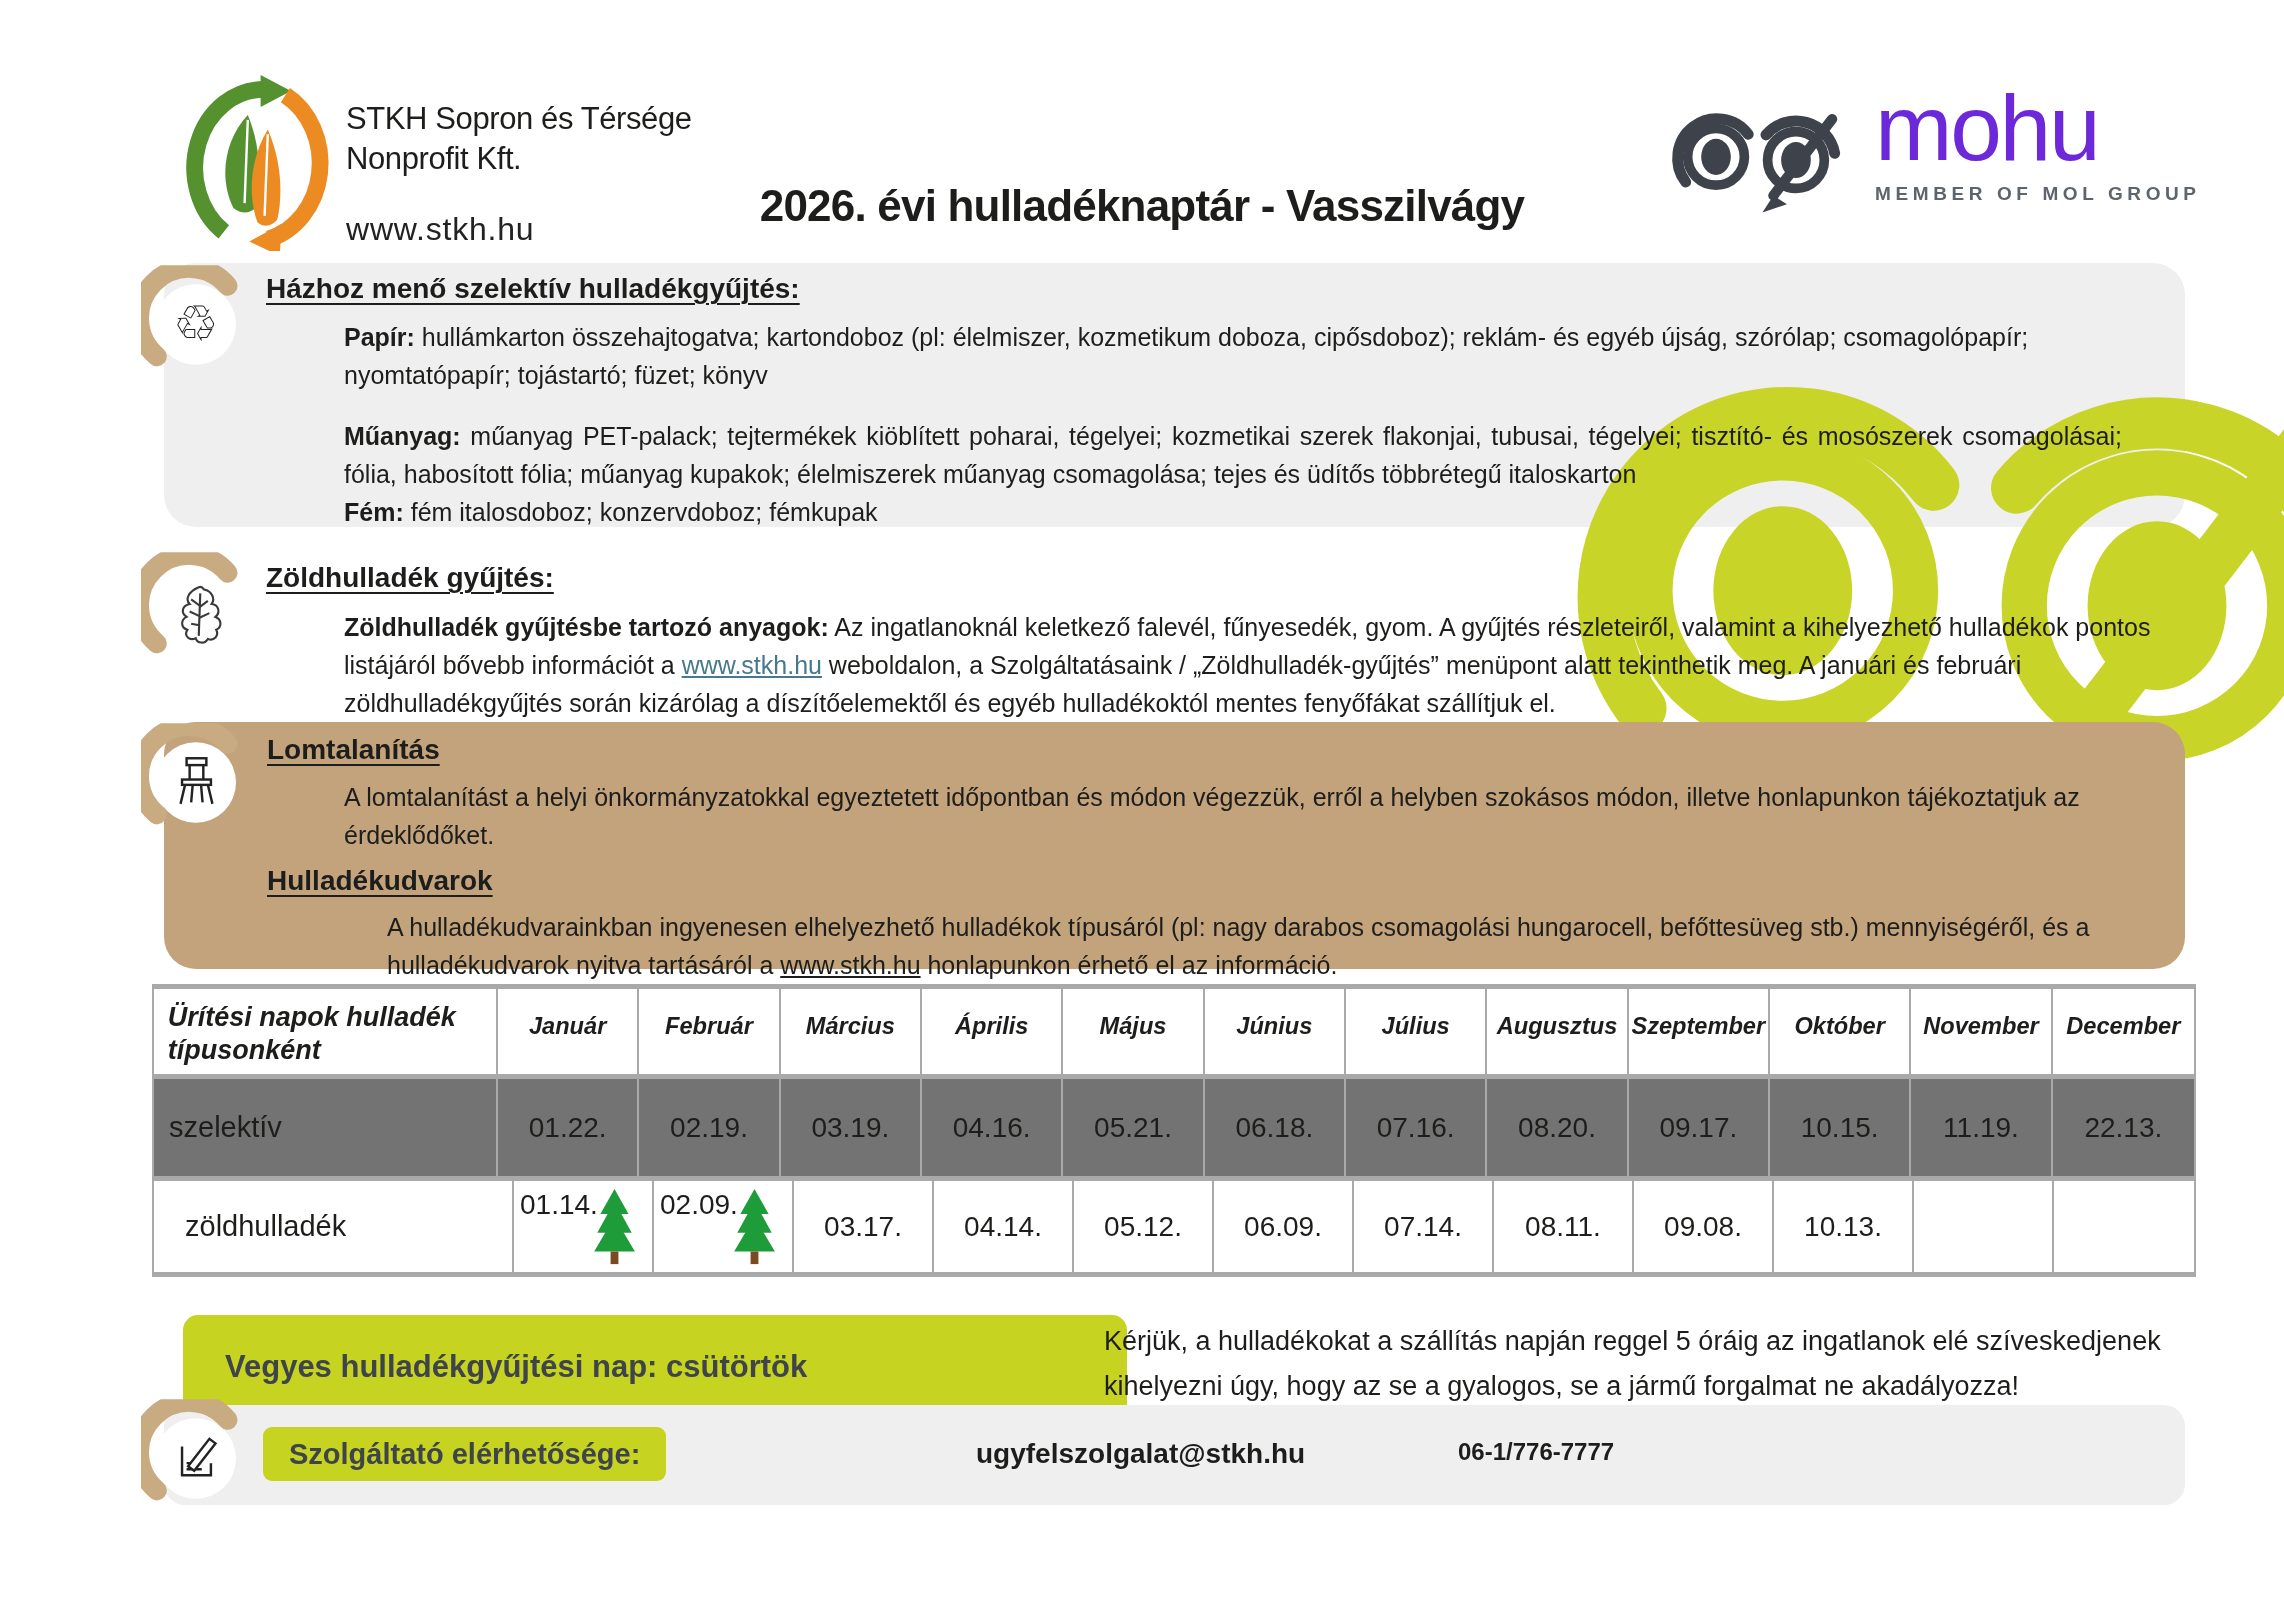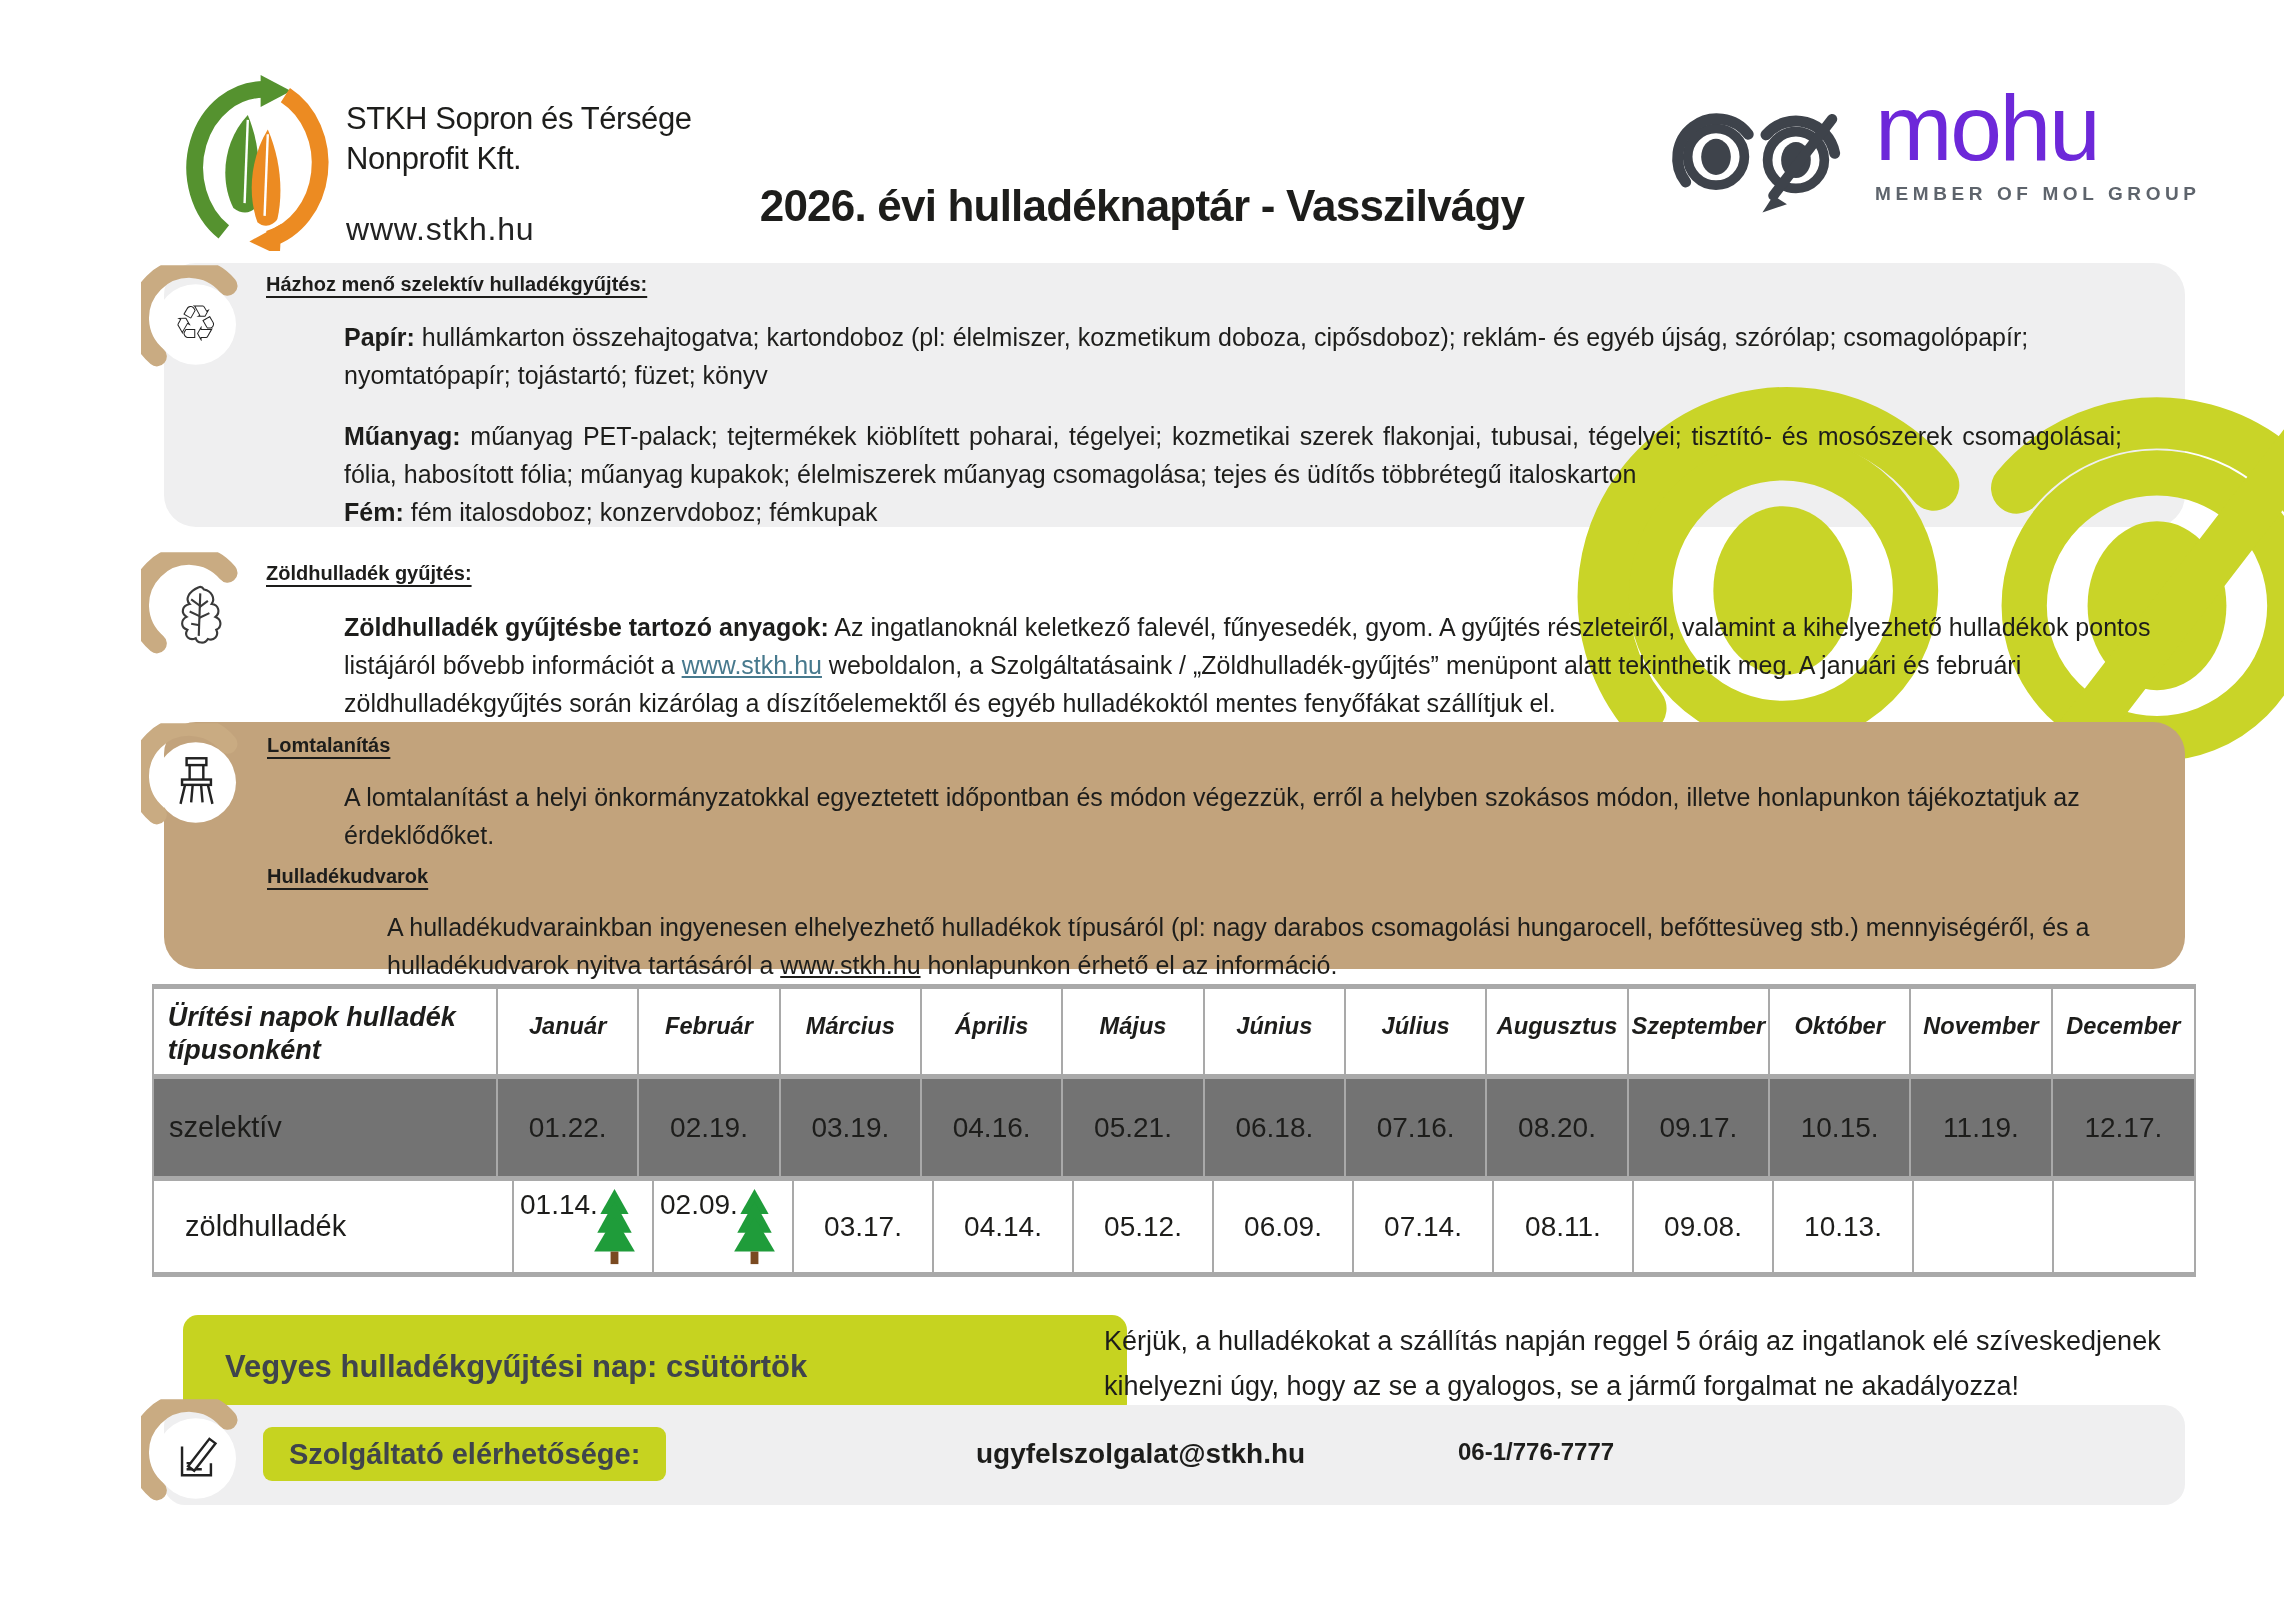--- a/index.html
+++ b/index.html
@@ -23,21 +23,21 @@
   .owl-bg{position:absolute;left:1553px;top:251px;width:876px;height:634px;color:#c9d428;z-index:1;pointer-events:none;}
 
   
   .panel{position:absolute;border-radius:32px;}
   .panel-gray{background:#efeff0;}
   .panel-tan{background:#c2a37c;}
   .s1{left:164px;top:263px;width:2021px;height:264px;}
   .s3{left:164px;top:722px;width:2021px;height:247px;z-index:2;}
   .content{position:relative;z-index:2;}
 
-  .sec-heading{position:absolute;font-size:20px;font-weight:700;
+  .sec-heading{position:absolute;font-size:28px;font-weight:700;
                text-decoration:underline;text-decoration-thickness:2.3px;text-underline-offset:5.3px;}
   .para{position:absolute;font-size:25px;line-height:38px;}
   .plabel{font-weight:700;}
   .inline-link{text-decoration:underline;margin:0 6.9px;color:#47798d;}
   .inline-link.dark{color:inherit;}
 
   
   .badge{position:absolute;width:114px;height:126px;z-index:3;}
   .badge svg{width:100%;height:100%;}
 
@@ -210,21 +210,21 @@
         <div class="tcell dcell hl">02.19.</div>
         <div class="tcell dcell hl">03.19.</div>
         <div class="tcell dcell hl">04.16.</div>
         <div class="tcell dcell hl">05.21.</div>
         <div class="tcell dcell hl">06.18.</div>
         <div class="tcell dcell hl">07.16.</div>
         <div class="tcell dcell hl">08.20.</div>
         <div class="tcell dcell hl">09.17.</div>
         <div class="tcell dcell hl">10.15.</div>
         <div class="tcell dcell hl">11.19.</div>
-        <div class="tcell dcell hl">12.17.</div>
+        <div class="tcell dcell hl">22.13.</div>
       </div>
     <div class="trow r2">
       <div class="tcell rlabel">zöldhulladék</div>
     <div class="tcell dcell treecell">
           <span class="dnum">01.14.</span>
           <svg viewBox="0 0 60 100">
             <polygon points="30,2 12,34 48,34" fill="#1f9c3a"></polygon>
             <polygon points="30,18 8,58 52,58" fill="#1f9c3a"></polygon>
             <polygon points="30,38 4,82 56,82" fill="#1f9c3a"></polygon>
             <rect x="25" y="82" width="10" height="16" fill="#7a4a21"></rect>

